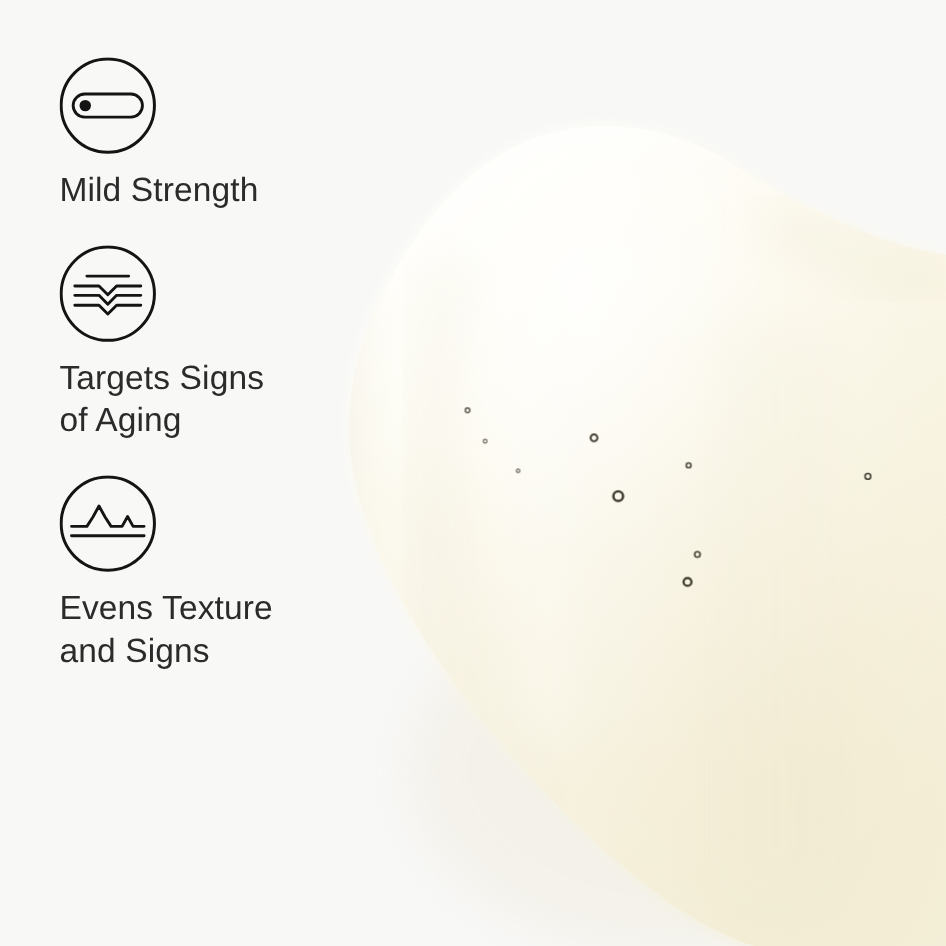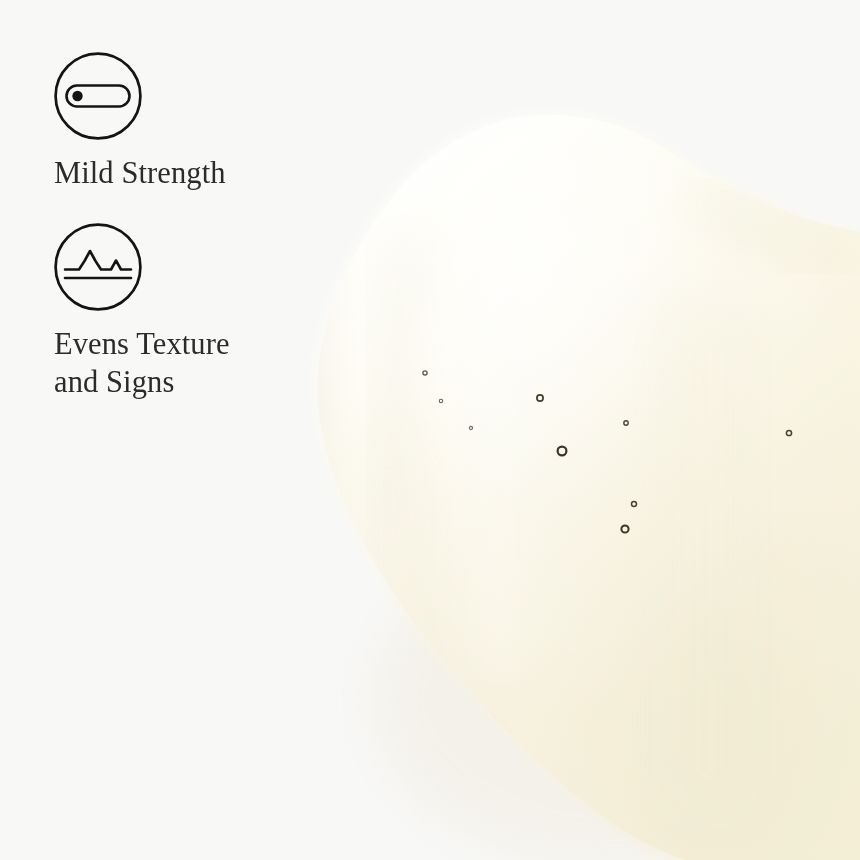--- a/index.html
+++ b/index.html
@@ -47,21 +47,21 @@
   }
 
   .benefit-icon {
     width: 88px;
     height: 88px;
     display: block;
   }
 
   .benefit-label {
     margin: 14px 0 0 0;
-    font-family: Liberation Serif, serif;
+    font-family: Liberation Sans, sans-serif;
     font-size: 30.5px;
     line-height: 1.27;
     font-weight: 300;
     letter-spacing: 0.1px;
     color: #2b2b2b;
     white-space: pre-line;
   }
 
   .ico-stroke {
     fill: none;
@@ -185,20 +185,31 @@
 
     <div class="benefit">
       <svg class="benefit-icon" viewBox="0 0 88 88">
         <circle class="ico-ring" cx="44" cy="44" r="42.4"></circle>
         <rect class="ico-stroke" x="12.5" y="33.5" width="63" height="21" rx="10.5" ry="10.5"></rect>
         <circle class="ico-fill" cx="23.5" cy="44" r="5.2"></circle>
       </svg>
       <p class="benefit-label">Mild Strength</p>
     </div>
 
+    <div class="benefit">
+      <svg class="benefit-icon" viewBox="0 0 88 88">
+        <circle class="ico-ring" cx="44" cy="44" r="42.4"></circle>
+        <path class="ico-stroke" d="M 25 28 H 63"></path>
+        <path class="ico-stroke" d="M 14 37 H 36 L 44 45 L 52 37 H 74"></path>
+        <path class="ico-stroke" d="M 14 45.5 H 36 L 44 53.5 L 52 45.5 H 74"></path>
+        <path class="ico-stroke" d="M 14 54.5 H 36 L 44 62.5 L 52 54.5 H 74"></path>
+      </svg>
+      <p class="benefit-label">Targets Signs
+of Aging</p>
+    </div>
 
     <div class="benefit">
       <svg class="benefit-icon" viewBox="0 0 88 88">
         <circle class="ico-ring" cx="44" cy="44" r="42.4"></circle>
         <path class="ico-stroke" d="M 11 46.5 H 25 L 30.5 38 L 36 28 L 41.5 38 L 47 46.5 H 57 L 62 37.5 L 67 46.5 H 77"></path>
         <path class="ico-stroke" d="M 11 55 H 77"></path>
       </svg>
       <p class="benefit-label">Evens Texture
 and Signs</p>
     </div>

